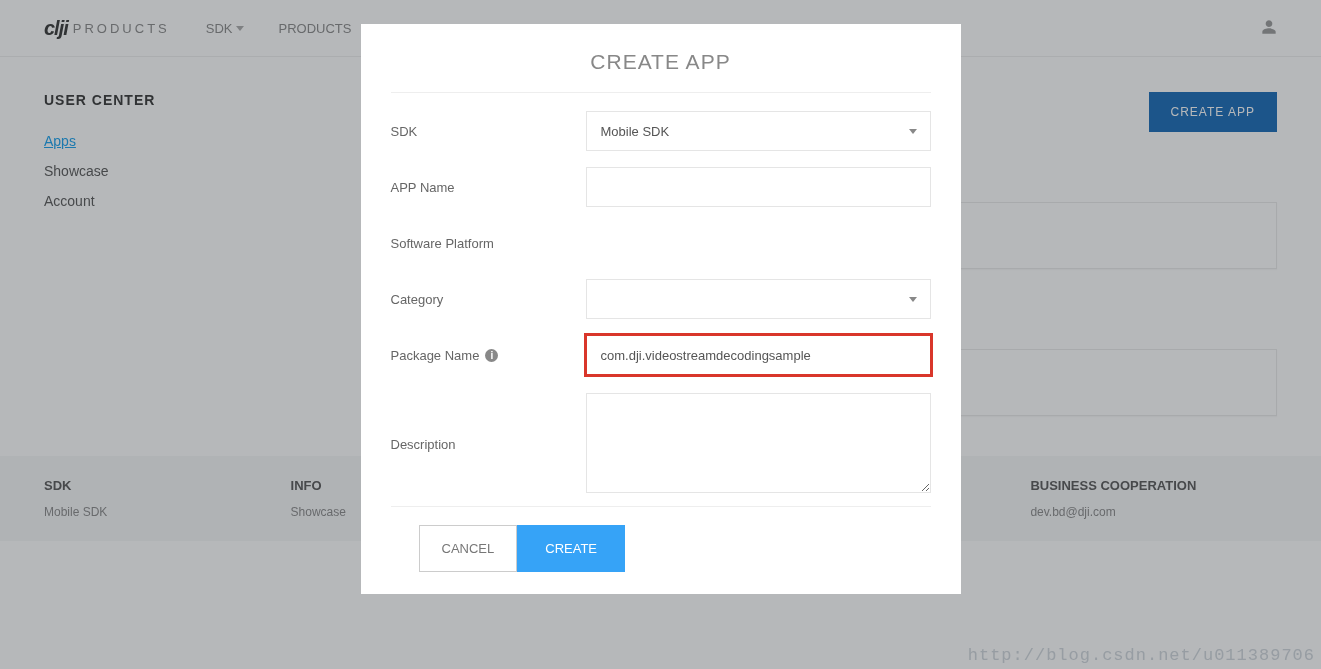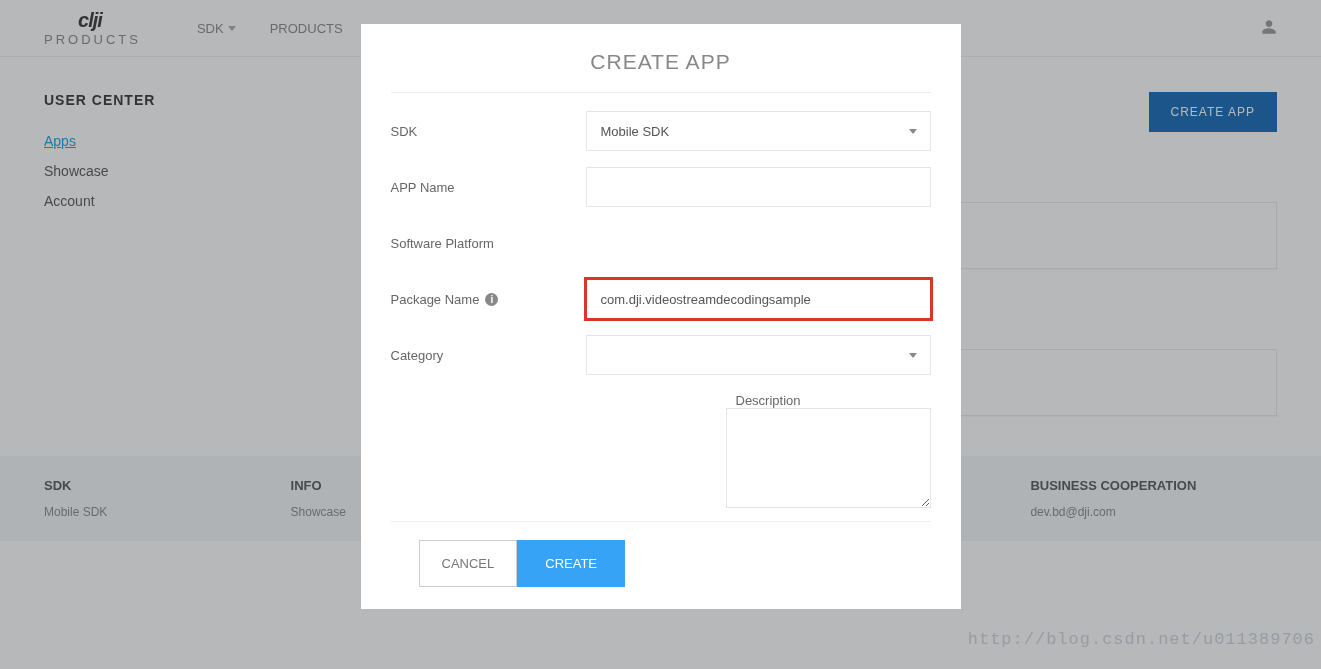--- a/index.html
+++ b/index.html
@@ -1,19 +1,19 @@
 <!DOCTYPE html>
 <html><head>
   <meta charset="utf-8">
   <style>
     * { margin: 0; padding: 0; box-sizing: border-box; }
     body { font-family: Arial, Helvetica, sans-serif; font-size: 14px; color: #555; background: #fff; width: 1321px; height: 669px; overflow: hidden; position: relative; }
 
     .topnav { height: 57px; border-bottom: 1px solid #eee; display: flex; align-items: center; padding: 0 44px; }
-    .brand { display: flex; align-items: center; margin-right: 56px; flex-direction: column; }
+    .brand { display: flex; align-items: center; margin-right: 36px; }
     .brand-logo { font-style: italic; font-weight: 700; font-size: 20px; color: #333; letter-spacing: -1px; margin-right: 5px; }
     .brand-sub { color: #888; letter-spacing: 3px; font-size: 13px; }
     .nav-items { display: flex; gap: 34px; }
     .nav-item { color: #888; font-size: 13px; display: flex; align-items: center; gap: 4px; }
     .nav-caret { border-left: 4px solid transparent; border-right: 4px solid transparent; border-top: 5px solid #aaa; }
     .top-right { margin-left: auto; color: #999; }
     .user-icon svg { width: 16px; height: 16px; }
 
     .main { display: flex; padding: 35px 44px 40px; gap: 48px; }
 
@@ -32,34 +32,34 @@
     .fcol { flex: 1; }
     .fcol h4 { font-size: 13px; color: #555; font-weight: 700; margin-bottom: 10px; }
     .fcol span { font-size: 12px; color: #888; }
 
     
     .overlay { position: absolute; inset: 0; background: rgba(46,51,56,0.35); display: flex; justify-content: center; align-items: flex-start; }
     .modal { background: #fff; width: 600px; margin-top: 24px; padding: 26px 30px 22px; }
     .modal h2 { text-align: center; color: #888; font-weight: 400; font-size: 21px; letter-spacing: 1px; margin-bottom: 18px; }
     .modal-body { border-top: 1px solid #eee; padding-top: 10px; }
     .form-row { display: flex; align-items: center; min-height: 56px; }
-    .form-row.tall { align-items: flex-end; padding-top: 10px; min-height: 110px; flex-direction: column; }
+    .form-row.tall { align-items: center; padding-top: 10px; min-height: 110px; }
     .form-label { width: 195px; font-size: 13px; color: #666; display: flex; align-items: center; gap: 6px; }
     .form-control-wrap { flex: 1; position: relative; }
     .form-select, .form-input { width: 100%; border: 1px solid #e5e5e5; height: 40px; padding: 0 14px; font-size: 13px; color: #555; background: #fff; font-family: inherit; }
     .form-select { appearance: none; }
     textarea.form-input { height: 100px; padding-top: 10px; resize: both; }
     .highlighted { outline: 3px solid #d9362a; outline-offset: -1px; }
     .select-arrow { position: absolute; right: 14px; top: 18px; border-left: 4px solid transparent; border-right: 4px solid transparent; border-top: 5px solid #888; pointer-events: none; }
     .modal-footer { border-top: 1px solid #eee; margin-top: 10px; padding-top: 18px; display: flex; padding-left: 28px; padding-right: 28px; }
     .btn-cancel { border: 1px solid #ccc; background: #fff; color: #777; padding: 9px 22px; font-size: 13px; cursor: pointer; }
     .btn-create { border: none; background: #36A3F7; color: #fff; padding: 16px 28px; font-size: 13px; cursor: pointer; }
     .info-icon { display: inline-block; width: 13px; height: 13px; border-radius: 50%; background: #888; color: #fff; font-size: 10px; font-weight: bold; text-align: center; line-height: 13px; }
 
-    .watermark { position: absolute; bottom: 20px; right: 6px; font-family: "Courier New", monospace; color: rgba(120,130,140,0.5); font-size: 17px; letter-spacing: 1px; margin-left: 8px; }
+    .watermark { position: absolute; bottom: 4px; right: 6px; font-family: "Courier New", monospace; color: rgba(120,130,140,0.5); font-size: 17px; letter-spacing: 1px; margin-left: 8px; }
   </style>
 </head>
 <body>
 
 <div class="topnav">
   <div class="brand">
     <span class="brand-logo">clji</span>
     <span class="brand-sub">PRODUCTS</span>
   </div>
   <div class="nav-items">
@@ -151,36 +151,36 @@
         <div class="form-control-wrap">
           <input class="form-input" value="" style="">
         </div>
       </div>
 
       <div class="form-row">
         <div class="form-label">Software Platform</div>
       </div>
 
       <div class="form-row">
+        <div class="form-label">Category</div>
+        <div class="form-control-wrap">
+          <select class="form-select">
+            <option></option>
+          </select>
+          <span class="select-arrow"></span>
+        </div>
+      </div>
+
+      <div class="form-row">
         <div class="form-label">
           <span>Package Name</span>
           <span class="info-icon">i</span>
         </div>
         <div class="form-control-wrap highlighted">
           <input class="form-input" value="com.dji.videostreamdecodingsample" style="">
-        </div>
-      </div>
-
-      <div class="form-row">
-        <div class="form-label">Category</div>
-        <div class="form-control-wrap">
-          <select class="form-select">
-            <option></option>
-          </select>
-          <span class="select-arrow"></span>
         </div>
       </div>
 
       <div class="form-row tall">
         <div class="form-label">Description</div>
         <div class="form-control-wrap">
           <textarea class="form-input" style=""></textarea>
         </div>
       </div>
 

